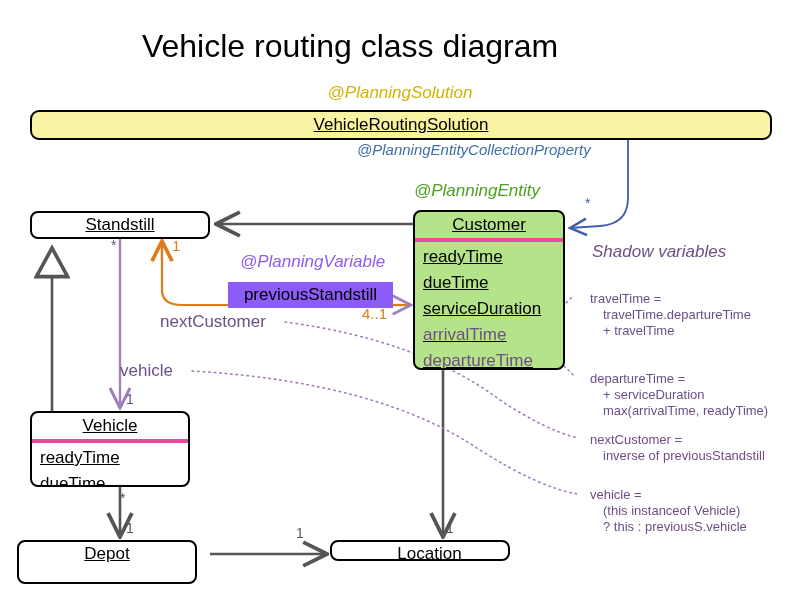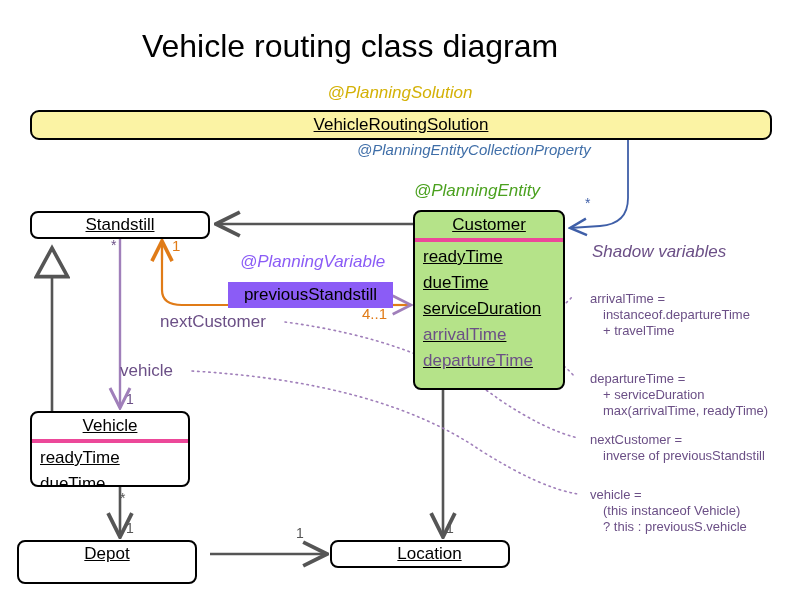--- a/index.html
+++ b/index.html
@@ -75,30 +75,30 @@
     height: 30px;
     background: #fbf3a4;
     border-radius: 9px;
   }
   #box-solution .uml-title { line-height: 26px; }
   
   #box-standstill { left: 30px; top: 211px; width: 180px; height: 28px; }
   #box-standstill .uml-title { line-height: 24px; height: 24px; }
   
   #box-customer {
-    left: 413px; top: 210px; width: 152px; height: 180px;
+    left: 413px; top: 210px; width: 152px; height: 160px;
     background: #b5e389;
   }
   
   #box-vehicle { left: 30px; top: 411px; width: 160px; height: 76px; }
   
   #box-depot { left: 17px; top: 540px; width: 180px; height: 44px; }
   #box-depot .uml-title { line-height: 24px; height: 24px; }
   
-  #box-location { left: 330px; top: 540px; width: 180px; height: 28px; padding-left: 19px; }
+  #box-location { left: 330px; top: 540px; width: 180px; height: 21px; padding-left: 19px; }
   #box-location .uml-title { line-height: 24px; height: 24px; }
 
   
   .stereo {
     font-style: italic;
     font-size: 17px;
   }
   #stereo-solution { left: 0; top: 84px; width: 800px; text-align: center; color: #d4b106; }
   #stereo-collection { left: 357px; top: 142px; color: #3f6ea8; font-size: 15px; }
   #stereo-entity { left: 414px; top: 182px; color: #4ba11f; }
@@ -265,22 +265,22 @@
   <div class="lbl mult-orange" id="mult-zeroone">4..1</div>
   <div class="lbl mult-purple" id="mult-one-vehicle">1</div>
   <div class="lbl mult" id="mult-star-vehicle">*</div>
   <div class="lbl mult" id="mult-one-depot">1</div>
   <div class="lbl mult" id="mult-one-depotloc">1</div>
   <div class="lbl mult" id="mult-one-location">1</div>
 
   <div class="lbl" id="shadow-heading">Shadow variables</div>
 
   <div class="note" id="note-arrival">
-    <span>arrivalTime =</span>
-    <span class="ind">instanceof.departureTime</span>
+    <span>travelTime =</span>
+    <span class="ind">travelTime.departureTime</span>
     <span class="ind">+ travelTime</span>
   </div>
 
   <div class="note" id="note-departure">
     <span>departureTime =</span>
     <span class="ind">+ serviceDuration</span>
     <span class="ind">max(arrivalTime, readyTime)</span>
   </div>
 
   <div class="note" id="note-next">

